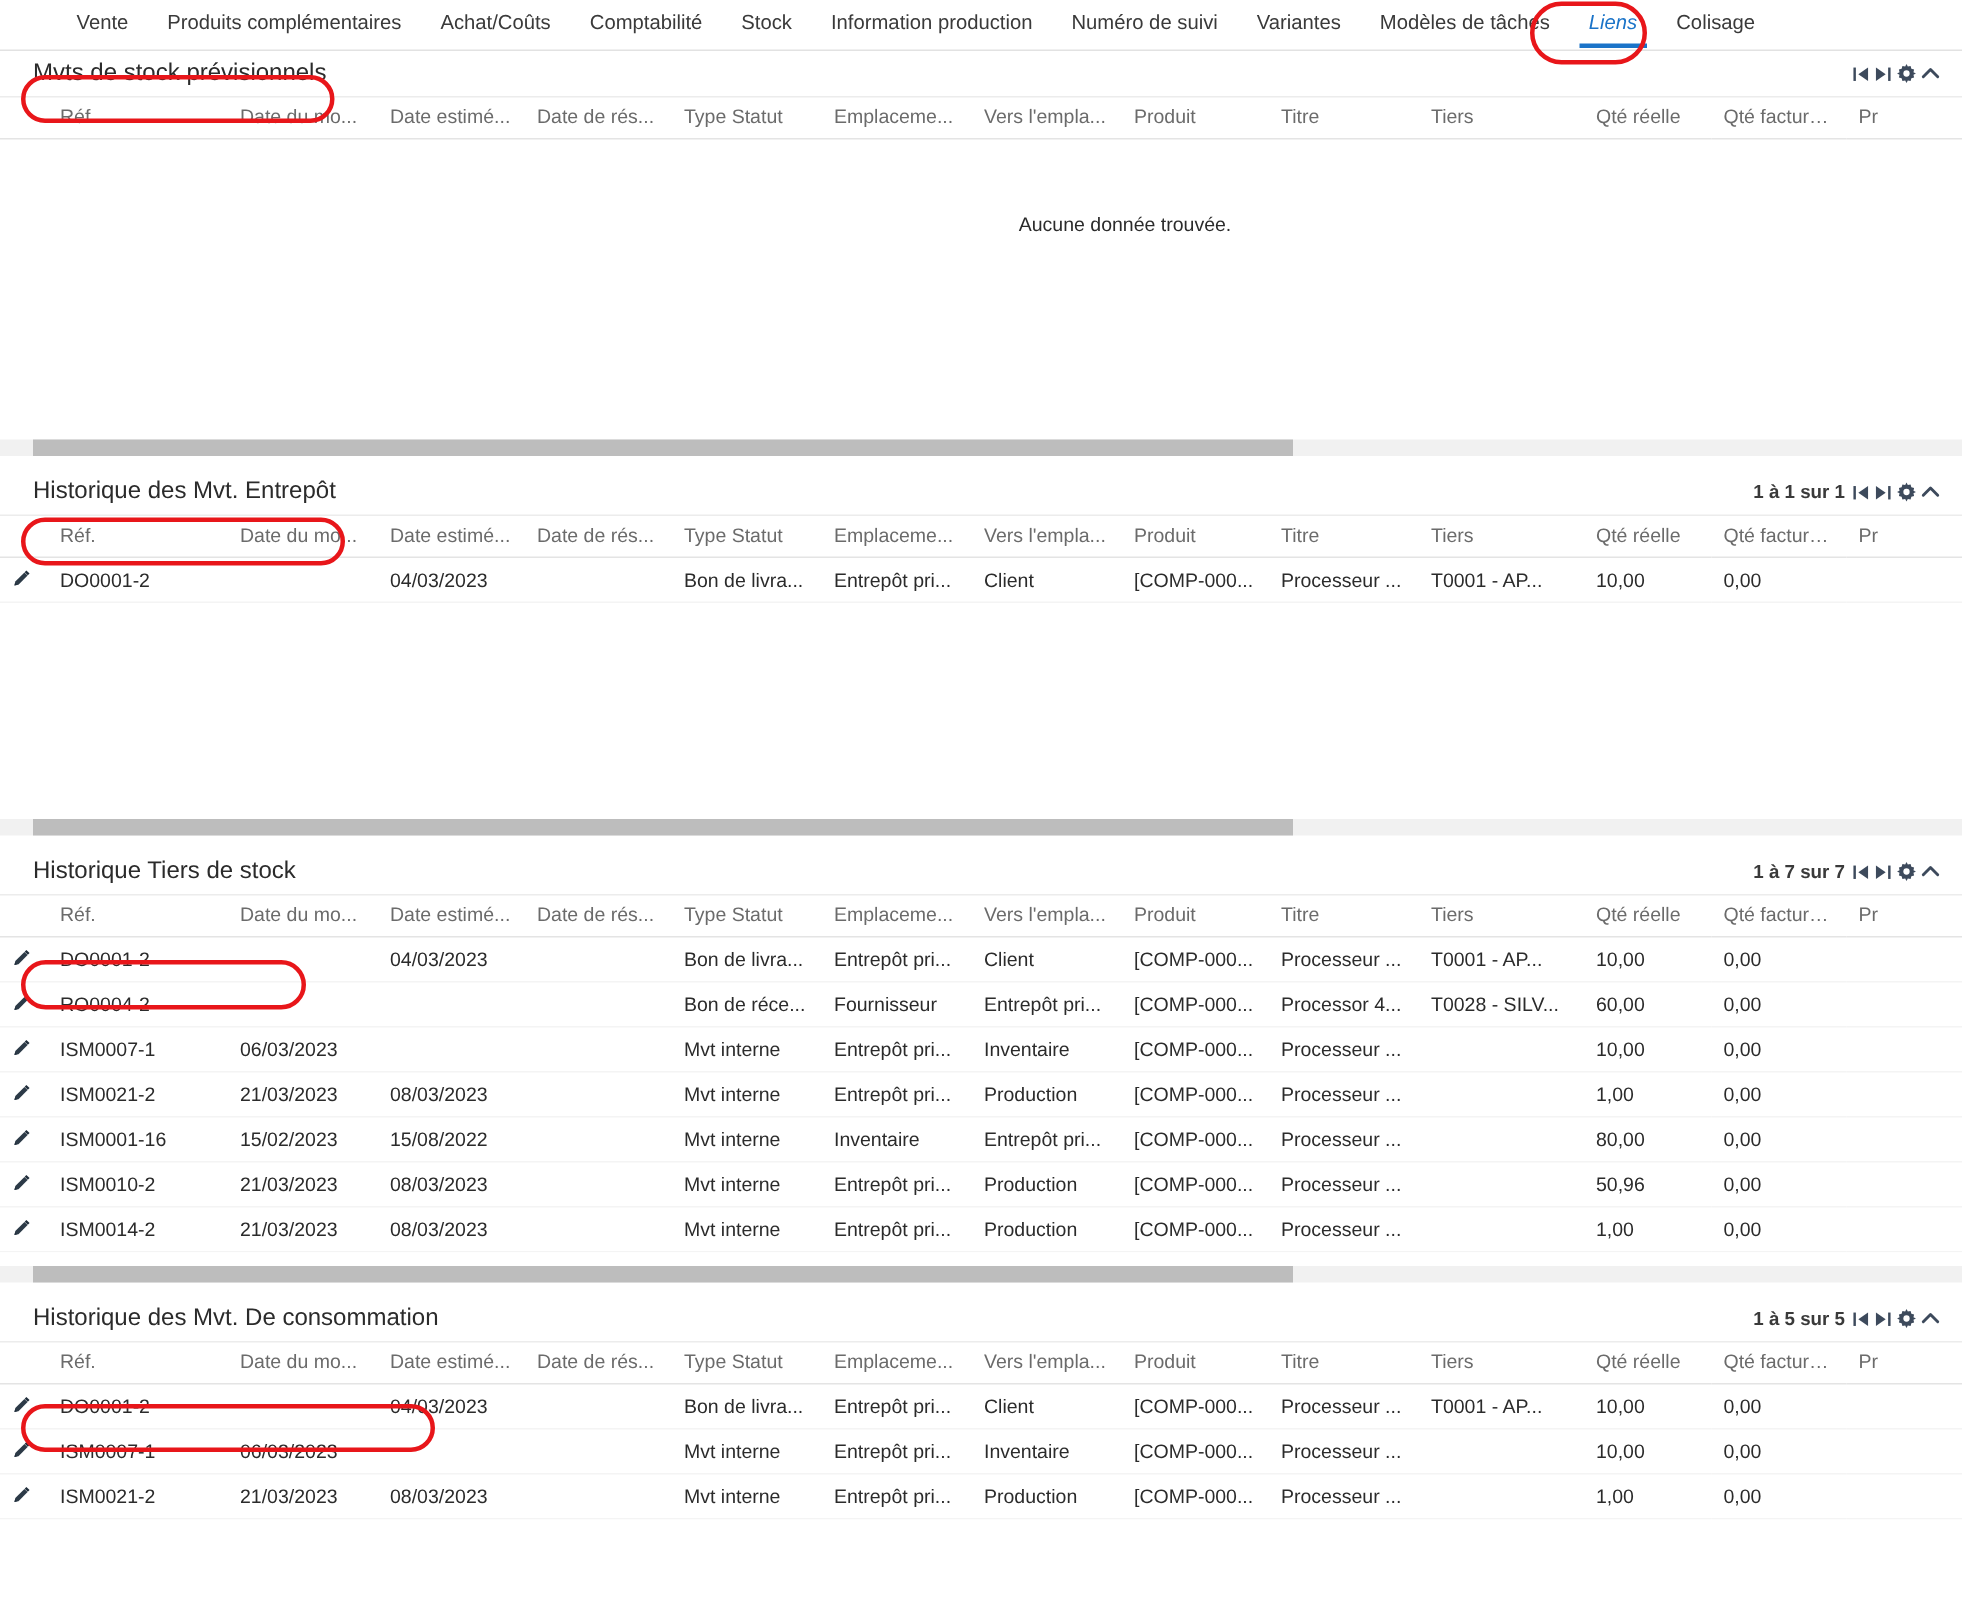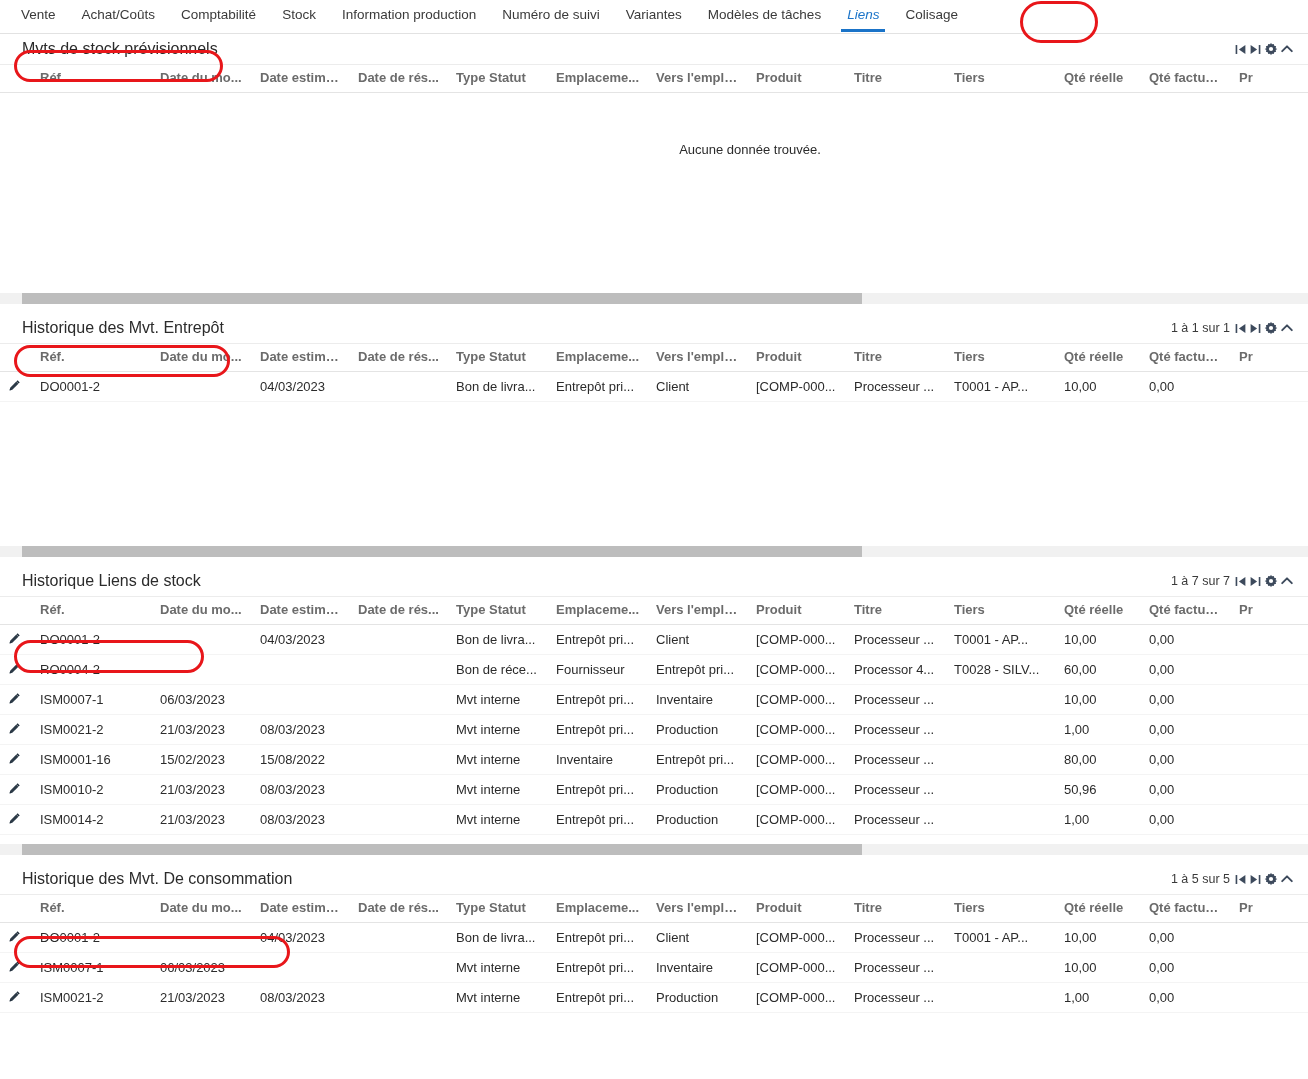--- a/index.html
+++ b/index.html
@@ -16,21 +16,21 @@
     overflow: hidden;
     position: relative;
   }
 
   
   .tabbar {
     position: relative;
     height: 34px;
     display: flex;
     align-items: flex-start;
-    padding-left: 8px;
+    padding-left: 38px;
     box-sizing: border-box;
     border-bottom: 1px solid #e2e2e2;
   }
   .tab {
     font-size: 13.5px;
     color: #3a3a3a;
     padding: 7px 13px 9px 13px;
     white-space: nowrap;
     position: relative;
     cursor: pointer;
@@ -75,20 +75,21 @@
   .sec-title {
     font-size: 16px;
     color: #2b2b2b;
     white-space: nowrap;
   }
   .sec-tools {
     display: flex;
     align-items: flex-end;
     gap: 2px;
     color: #3d4a5c;
+    font-weight: bold;
   }
   .sec-count {
     font-size: 12.5px;
     color: #3a3a3a;
     margin-right: 2px;
     white-space: nowrap;
   }
   .ico {
     display: inline-flex;
     align-items: center;
@@ -103,21 +104,21 @@
     overflow: hidden;
     border-top: 1px solid #ececec;
   }
   table.grid {
     width: 1500px;
     border-collapse: collapse;
     table-layout: fixed;
     font-size: 13px;
   }
   table.grid th {
-    font-weight: bold;
+    font-weight: normal;
     color: #6b6b6b;
     text-align: left;
     padding: 5px 8px 7px 8px;
     border-bottom: 1px solid #e4e4e4;
     white-space: nowrap;
     overflow: hidden;
     text-overflow: ellipsis;
     font-size: 13px;
   }
   table.grid td {
@@ -169,20 +170,21 @@
     background: #bdbdbd;
   }
   .gap { height: 9px; background: #fff; }
   .pencil { color: #22313f; }
 </style>
 </head>
 <body>
 
 <div class="tabbar" id="tabbar">
     <div class="tab">Vente</div>
+    <div class="tab">Produits complémentaires</div>
     <div class="tab">Achat/Coûts</div>
     <div class="tab">Comptabilité</div>
     <div class="tab">Stock</div>
     <div class="tab">Information production</div>
     <div class="tab">Numéro de suivi</div>
     <div class="tab">Variantes</div>
     <div class="tab">Modèles de tâches</div>
     <div class="tab active">Liens</div>
     <div class="tab">Colisage</div>
   </div>
@@ -359,21 +361,21 @@
         </table>
       </div>
       <div class="gap"></div>
       <div class="hscroll">
         <div class="thumb"></div>
       </div>
       <div class="gap"></div>
     </div>
     <div class="section">
       <div class="sec-head">
-        <div class="sec-title">Historique Liens de stock</div>
+        <div class="sec-title">Historique Tiers de stock</div>
         <div class="sec-tools">
           <span class="sec-count">1 à 7 sur 7</span>
           <span class="ico">
             <svg width="13" height="13" viewBox="0 0 16 16">
               <rect x="2" y="2.5" width="2" height="11" fill="#3d4a5c"></rect>
               <path d="M14 2.5 L6 8 L14 13.5 Z" fill="#3d4a5c"></path>
             </svg>
           </span>
           <span class="ico">
             <svg width="13" height="13" viewBox="0 0 16 16">

